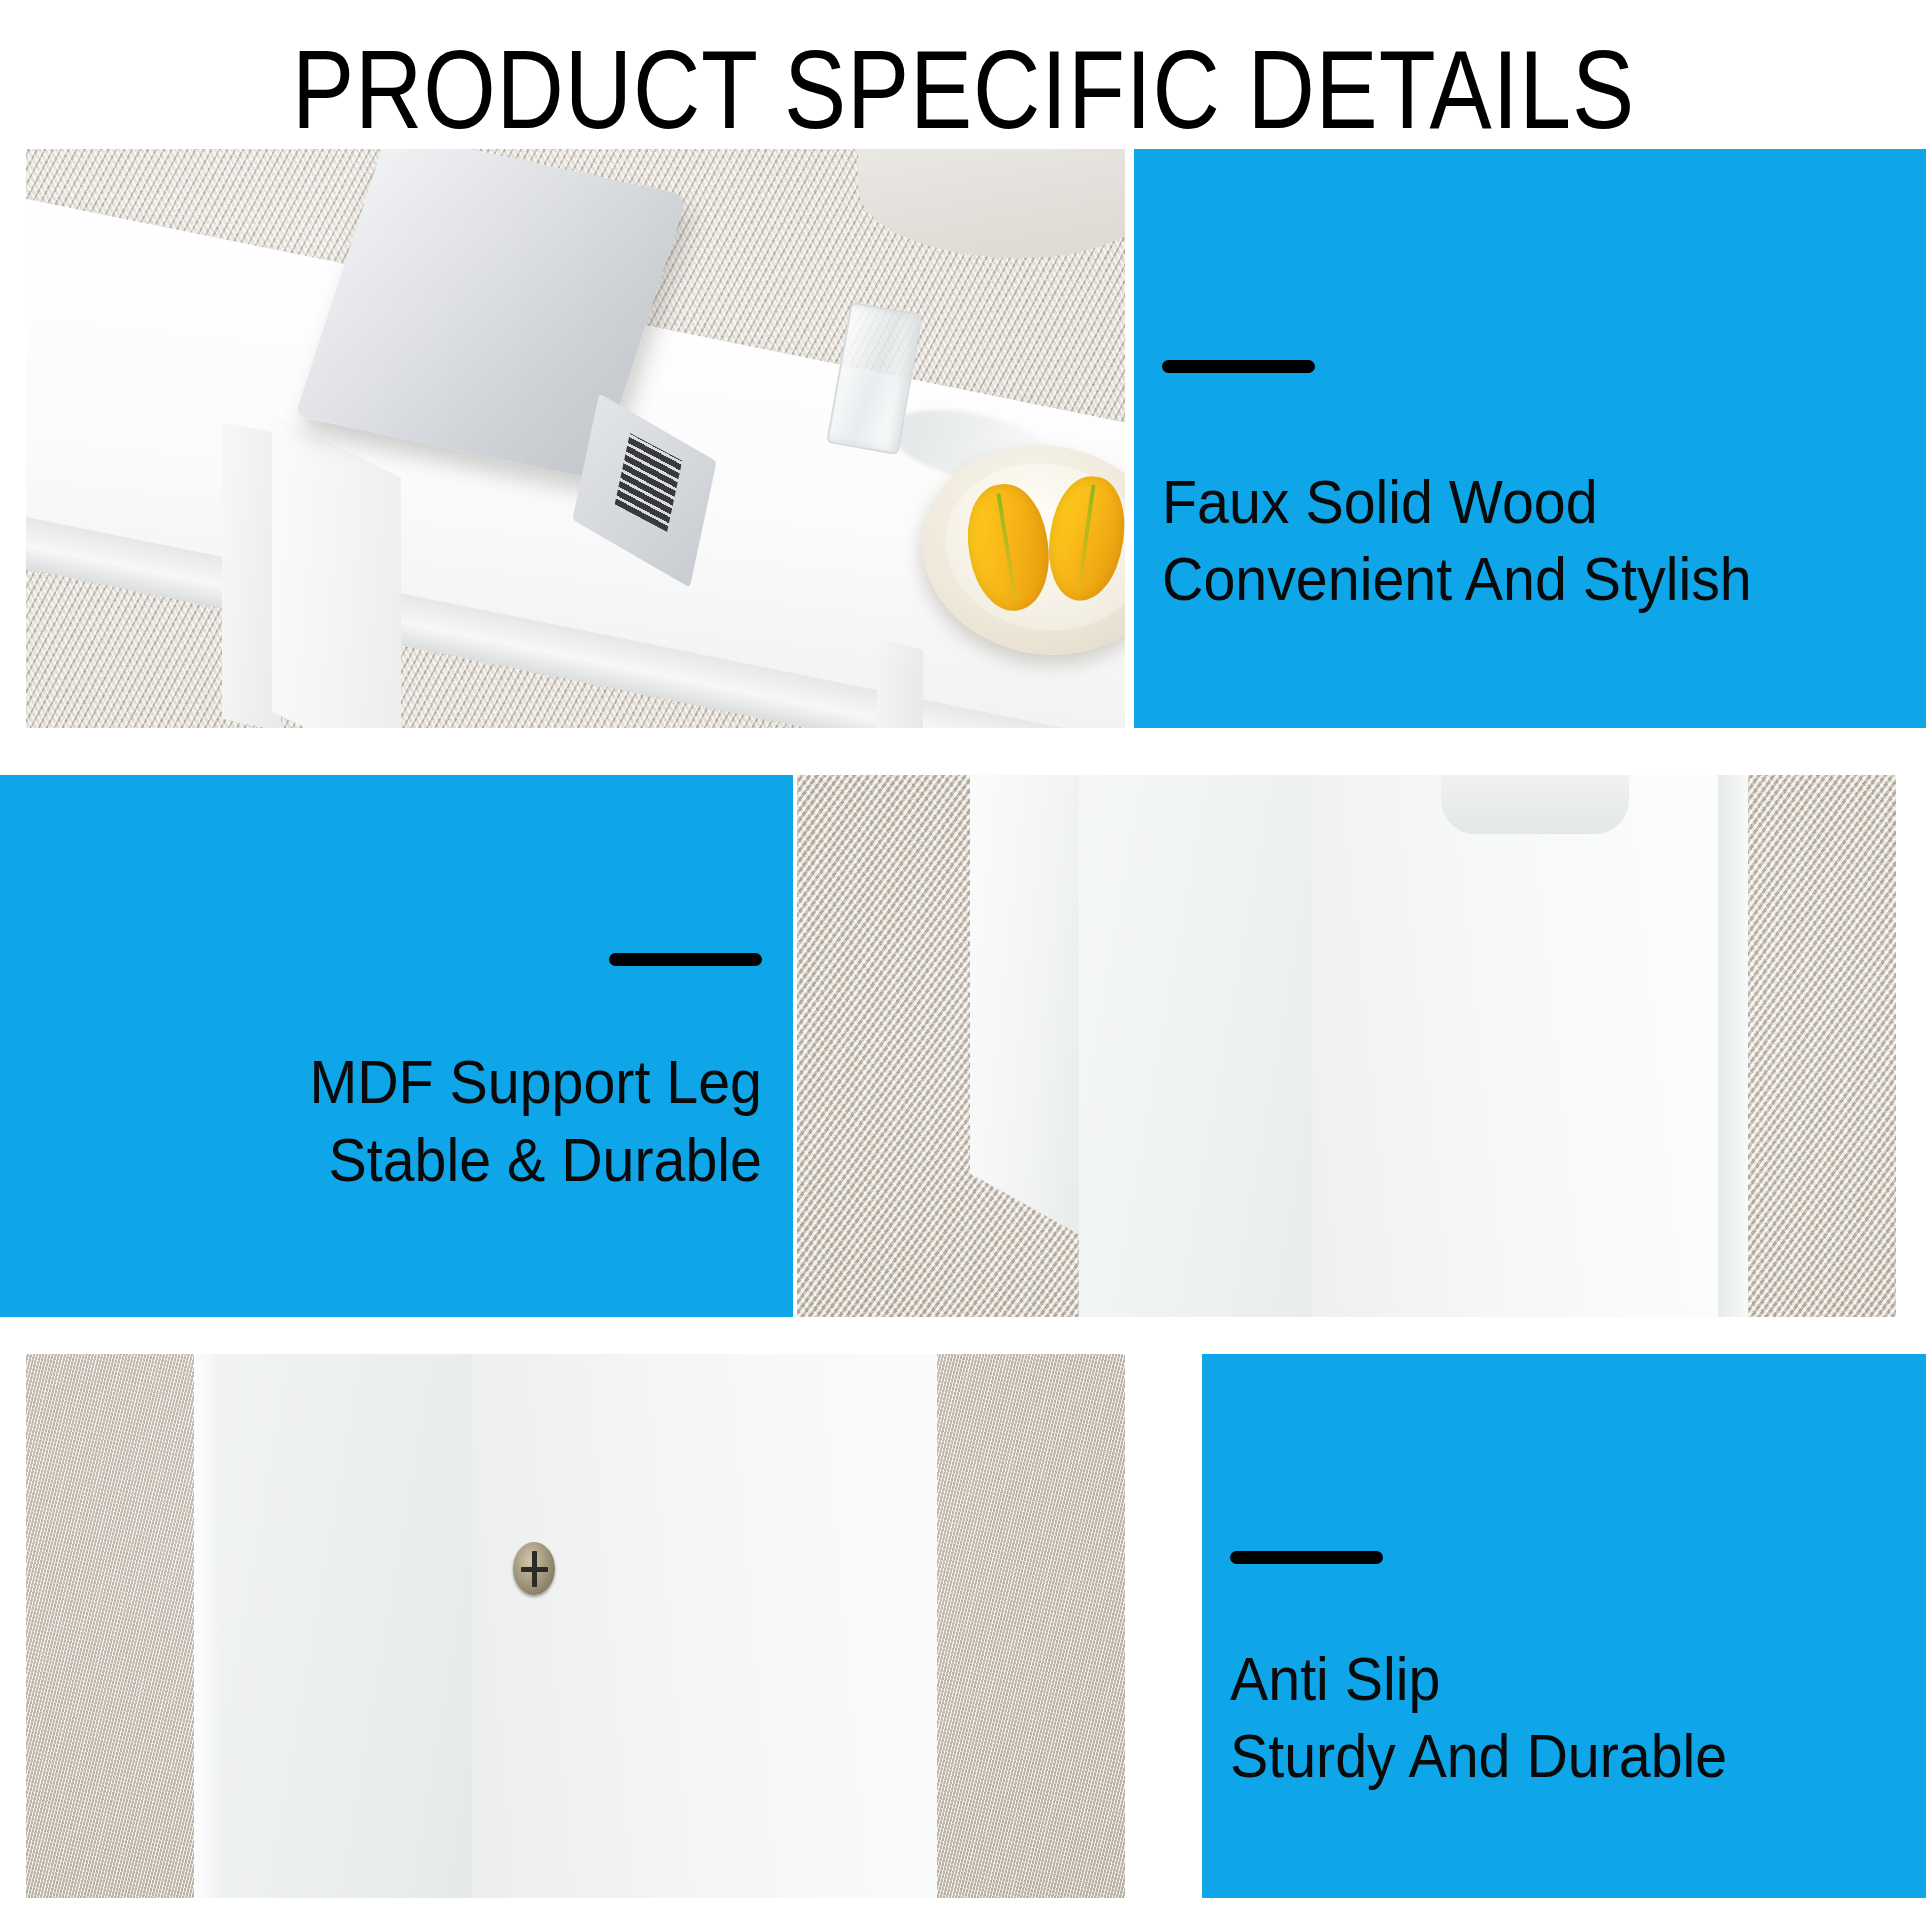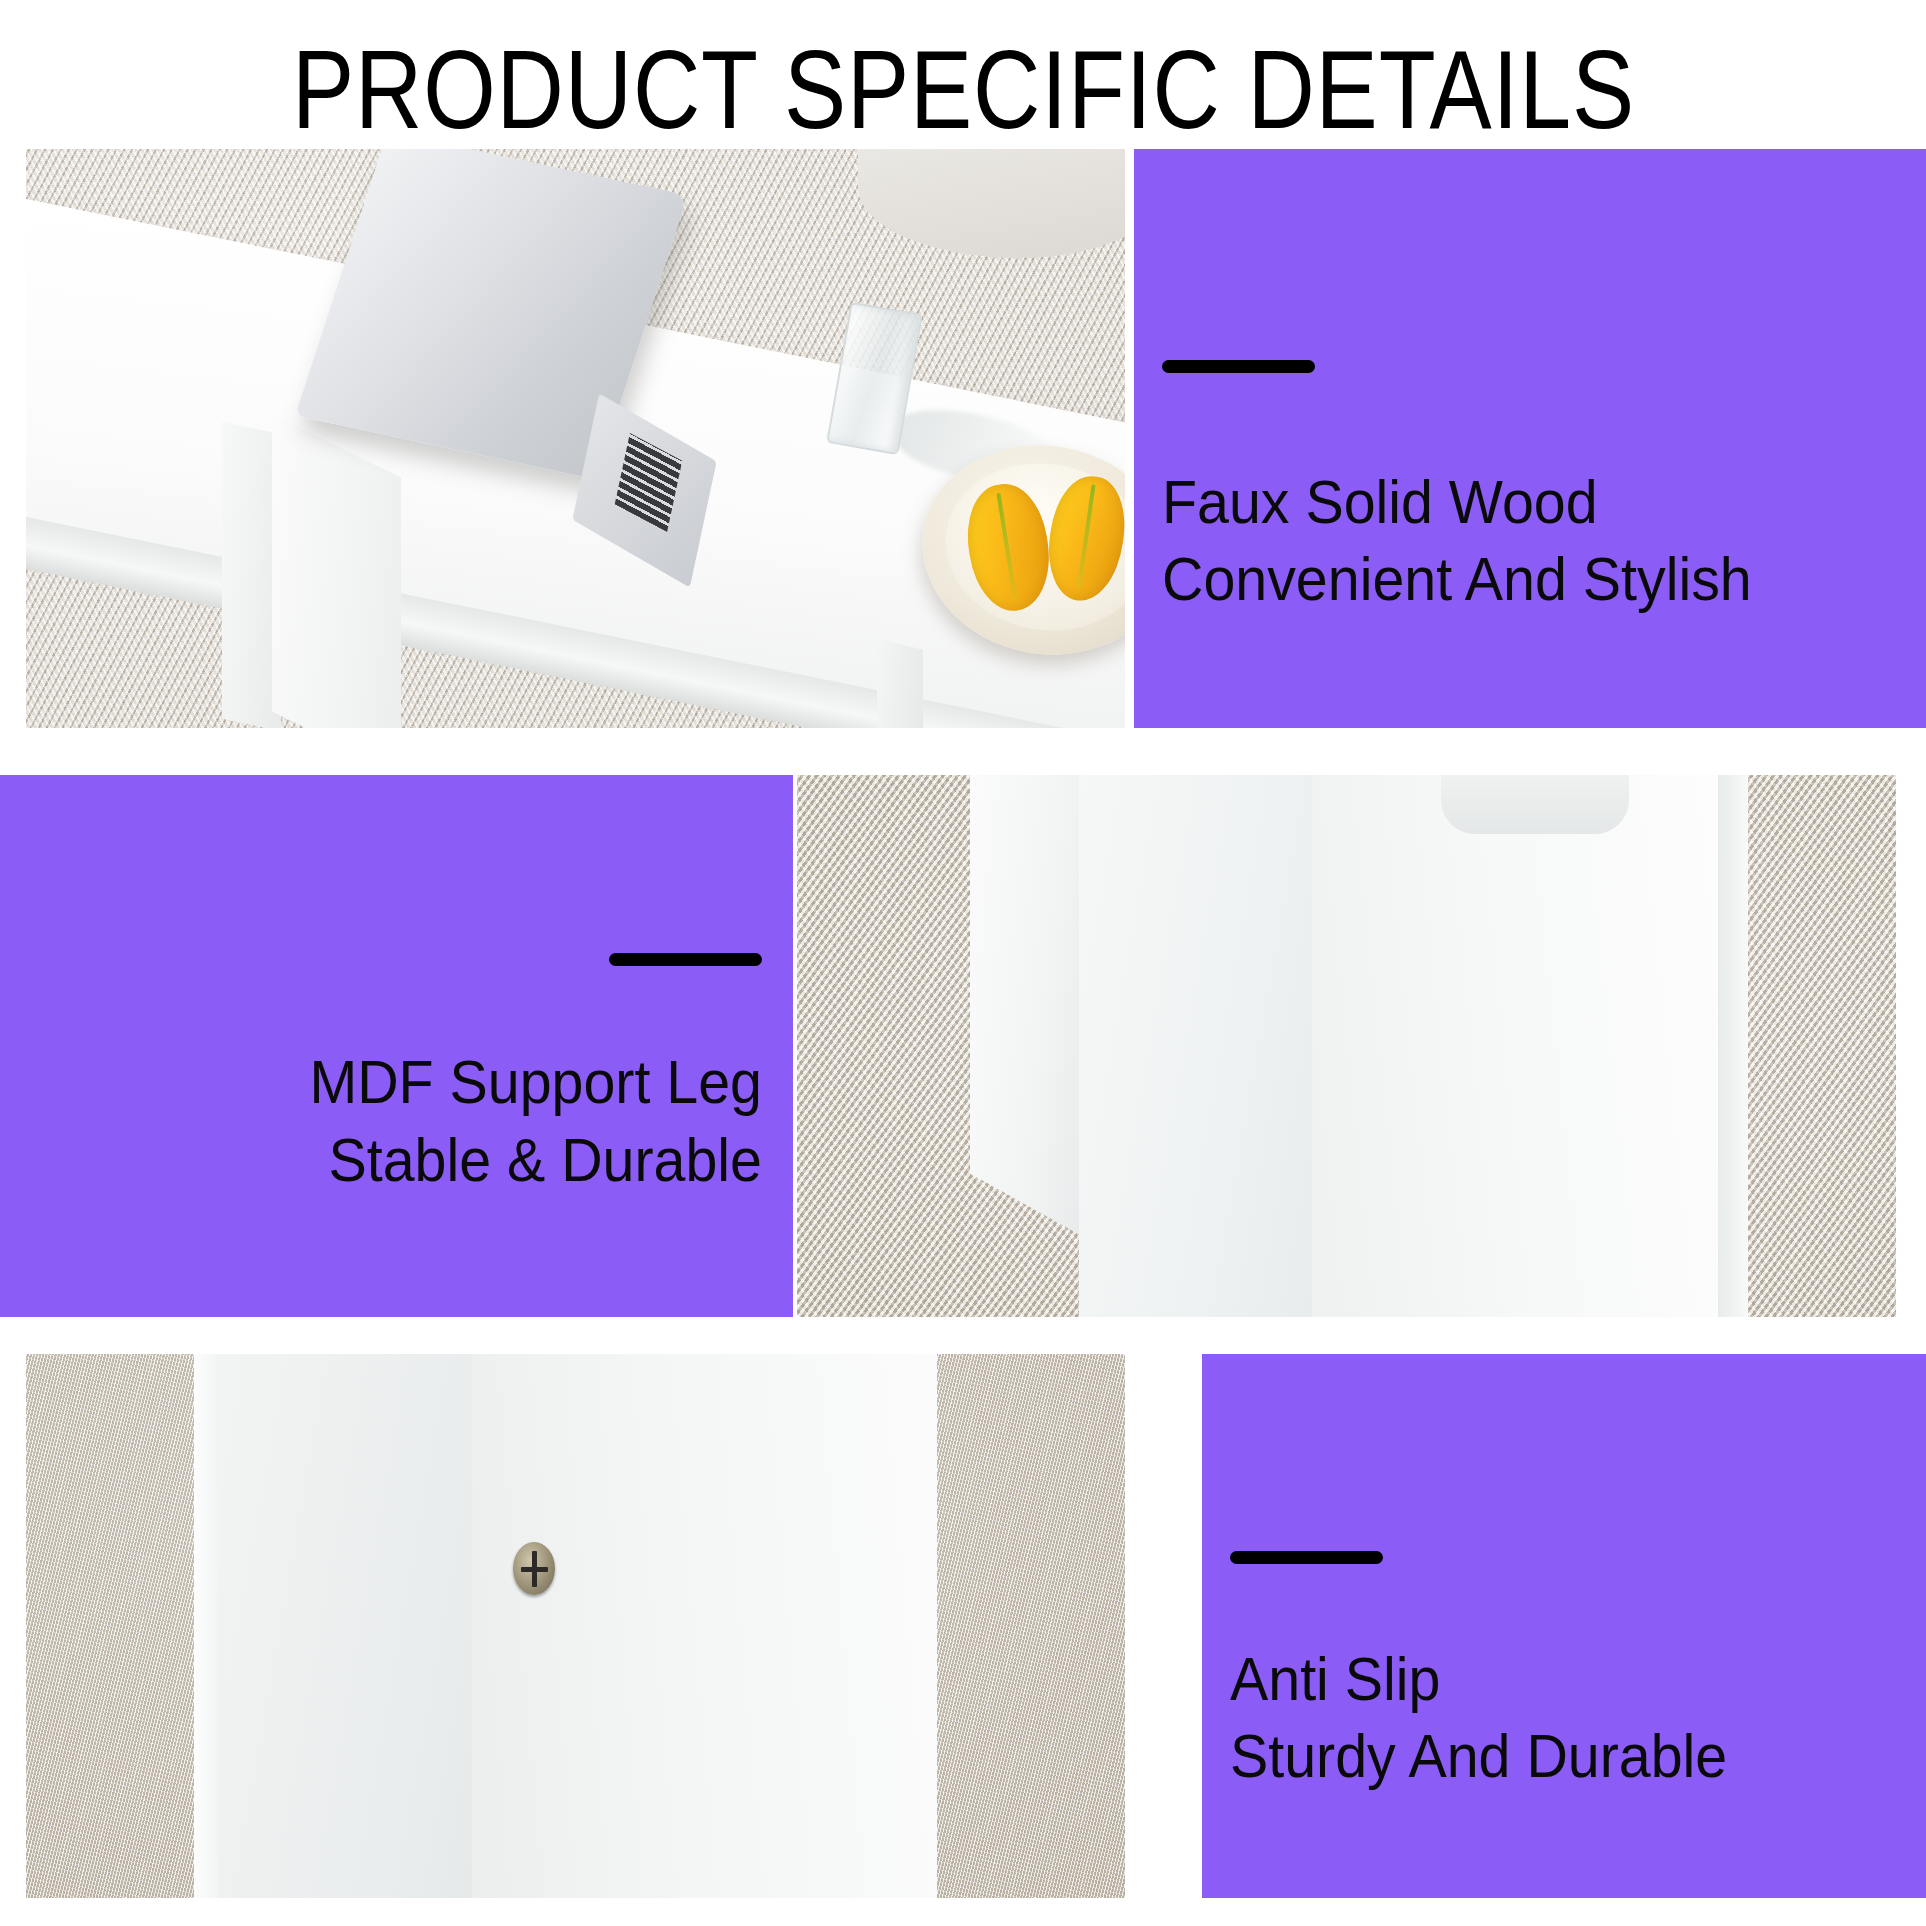--- a/index.html
+++ b/index.html
@@ -39,21 +39,21 @@
   
   .photo {
     position: absolute;
     overflow: hidden;
     background: #ddd8d0;
   }
 
   
   .textpanel {
     position: absolute;
-    background: #8b5cf6;
+    background: #0ea5e9;
   }
   .dash {
     position: absolute;
     height: 13px;
     width: 153px;
     border-radius: 7px;
     background: #000000;
   }
   .caption {
     position: absolute;

